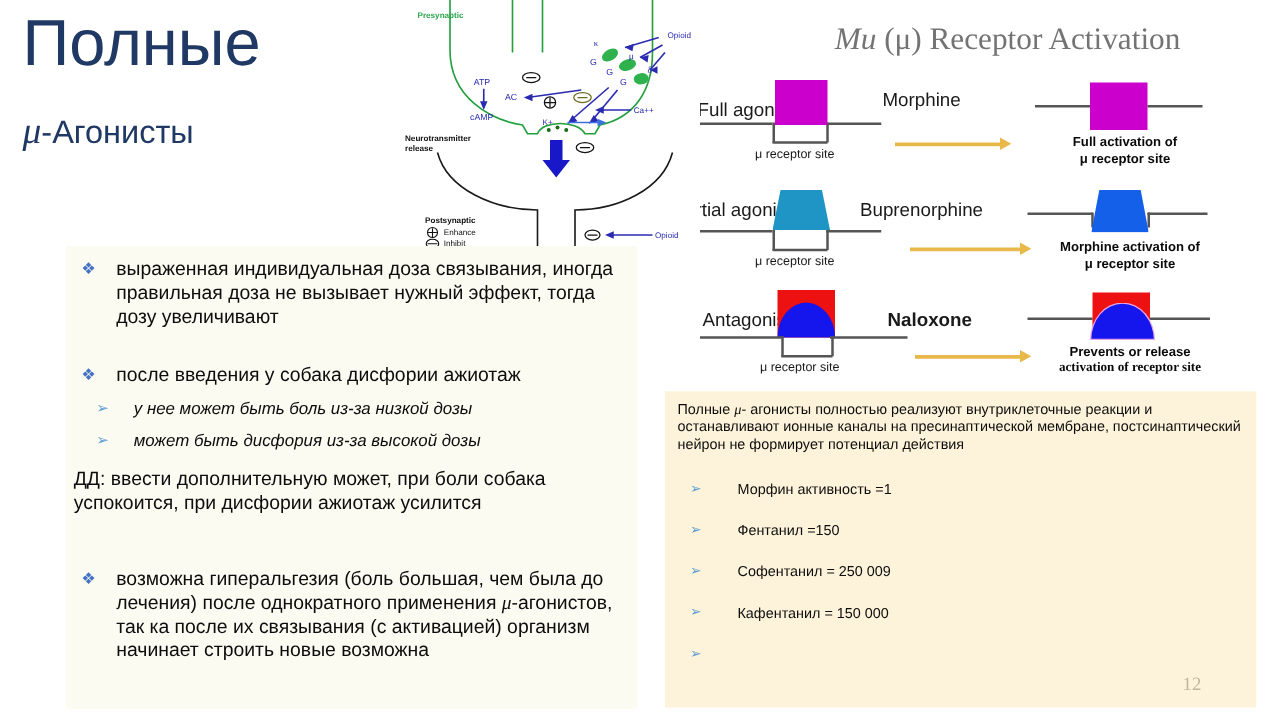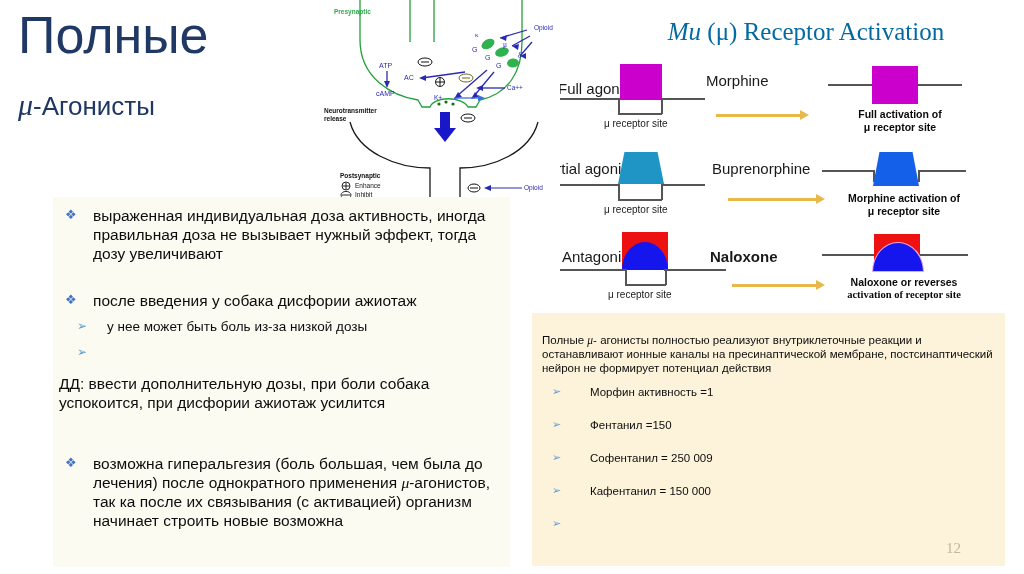--- a/index.html
+++ b/index.html
@@ -78,20 +78,21 @@
     color: #5B9BD5;
   }
   .bul-text {
     flex: 1 1 auto;
     font-size: 15.5px;
     line-height: 1.22;
     color: #0d0d0d;
   }
   .bul-text.small {
     font-size: 13.5px;
+    font-style: italic;
   }
   .plain-para {
     font-size: 15.5px;
     line-height: 1.22;
     color: #0d0d0d;
     padding-left: 6px;
   }
   .mu-i {
     font-family: "Liberation Serif", serif;
     font-style: italic;
@@ -114,21 +115,20 @@
     background: #FDF3DA;
   }
   .rp-intro {
     position: absolute;
     left: 10px;
     top: 8px;
     width: 452px;
     font-size: 11.5px;
     line-height: 1.22;
     color: #0d0d0d;
-    margin-top: 12px;
   }
   .rp-list {
     position: absolute;
     left: 10px;
     top: 72px;
     width: 452px;
   }
   .rp-item {
     display: flex;
     align-items: flex-start;
@@ -179,21 +179,21 @@
     overflow: hidden;
   }
   .mu-fig-title {
     position: absolute;
     left: 36px;
     top: 18px;
     width: 420px;
     text-align: center;
     font-family: "Liberation Serif", serif;
     font-size: 25px;
-    color: #0369a1;
+    color: #737373;
     white-space: nowrap;
   }
   .mu-fig-title .it { font-style: italic; }
 
   .mrow { position: absolute; left: 0; width: 464px; }
   .mrow-1 { top: 52px; height: 85px; }
   .mrow-2 { top: 140px; height: 85px; }
   .mrow-3 { top: 228px; height: 85px; }
 
   .lbl-agonist {
@@ -376,21 +376,21 @@
 
     <div class="memline" style="left:268px; top:32px; width:44px;"></div>
     <div class="shape-magenta" style="position:absolute; left:312px; top:14px; width:46px; height:38px;"></div>
     <div class="memline" style="left:358px; top:32px; width:44px;"></div>
     <div class="lbl-result" style="left:262px; top:56px; width:156px;">Full activation of</div>
     <div class="lbl-result" style="left:262px; top:69px; width:156px;">μ receptor site</div>
   </div>
 
   <div class="mrow mrow-2">
     <div class="lbl-agonist" style="left:-22px; top:20px;">Partial agonist</div>
-    <div class="lbl-drug" style="left:152px; top:20px;text-align:center;">Buprenorphine</div>
+    <div class="lbl-drug" style="left:128px; top:20px;text-align:center;">Buprenorphine</div>
     <div class="memline" style="left:-8px; top:44px; width:66px;"></div>
     <div class="memvert" style="left:58px; top:44px; height:16px;"></div>
     <div class="memline" style="left:58px; top:59px; width:44px;"></div>
     <div class="memvert" style="left:101px; top:44px; height:16px;"></div>
     <div class="memline" style="left:101px; top:44px; width:44px;"></div>
     <div class="shape-teal trapz" style="position:absolute; left:58px; top:12px; width:46px; height:32px;"></div>
     <div class="lbl-site" style="left:44px; top:64px;">μ receptor site</div>
     <div class="arrow-gold" style="left:168px; top:58px; width:90px;"></div>
     <div class="memline" style="left:262px; top:30px; width:52px;"></div>
     <div class="memvert" style="left:313px; top:30px; height:12px;"></div>
@@ -410,47 +410,48 @@
     <div class="memline" style="left:104px; top:41px; width:62px;"></div>
     <div class="memvert" style="left:65px; top:41px; height:16px;"></div>
     <div class="memline" style="left:65px; top:56px; width:41px;"></div>
     <div class="memvert" style="left:105px; top:41px; height:16px;"></div>
     <div class="lbl-site" style="left:48px; top:61px;">μ receptor site</div>
     <div class="arrow-gold" style="left:172px; top:56px; width:86px;"></div>
     <div class="memline" style="left:262px; top:26px; width:52px;"></div>
     <div class="shape-red" style="position:absolute; left:314px; top:6px; width:46px; height:30px;"></div>
     <div class="dome" style="left:312px; top:14px; width:50px; height:28px; border:1.5px solid #E6A6E6;"></div>
     <div class="memline" style="left:360px; top:26px; width:48px;"></div>
-    <div class="lbl-result" style="left:248px; top:48px; width:192px;">Naloxone or reverses</div>
+    <div class="lbl-result" style="left:248px; top:48px; width:192px;">Prevents or release</div>
     <div class="lbl-result" style="left:248px; top:61px; width:192px;font-family:Liberation Serif, serif;">activation of receptor site</div>
   </div>
 </div>
 
 <div class="left-panel">
 
   <div class="bullet-row lp-b1">
     <span class="bul-ico bul-diamond">❖</span>
-    <span class="bul-text">выраженная индивидуальная доза активность, иногда правильная доза не вызывает нужный эффект, тогда дозу увеличивают</span>
+    <span class="bul-text">выраженная индивидуальная доза связывания, иногда правильная доза не вызывает нужный эффект, тогда дозу увеличивают</span>
   </div>
 
   <div class="bullet-row lp-b2">
     <span class="bul-ico bul-diamond">❖</span>
     <span class="bul-text">после введения у собака дисфории ажиотаж</span>
   </div>
 
   <div class="bullet-row lp-s1">
     <span class="bul-ico bul-arrow">➢</span>
     <span class="bul-text small">у нее может быть боль из-за низкой дозы</span>
   </div>
 
   <div class="bullet-row lp-s2">
     <span class="bul-ico bul-arrow">➢</span>
-  </div>
-
-  <div class="plain-para lp-p1">ДД: ввести дополнительную дозы, при боли собака успокоится, при дисфории ажиотаж усилится</div>
+    <span class="bul-text small">может быть дисфория из-за высокой дозы</span>
+  </div>
+
+  <div class="plain-para lp-p1">ДД: ввести дополнительную может, при боли собака успокоится, при дисфории ажиотаж усилится</div>
 
   <div class="bullet-row lp-b3">
     <span class="bul-ico bul-diamond">❖</span>
     <span class="bul-text"><span>возможна гиперальгезия (боль большая, чем была до лечения) после однократного применения </span><span class="mu-i">μ</span><span>-агонистов, так ка после их связывания (с активацией) организм начинает строить новые возможна</span></span>
   </div>
 
 </div>
 
 <div class="right-panel">
   <div class="rp-intro"><span>Полные </span><span class="mu-i">μ</span><span>- агонисты полностью реализуют внутриклеточные реакции и останавливают ионные каналы на пресинаптической мембране, постсинаптический нейрон не формирует потенциал действия</span></div>

